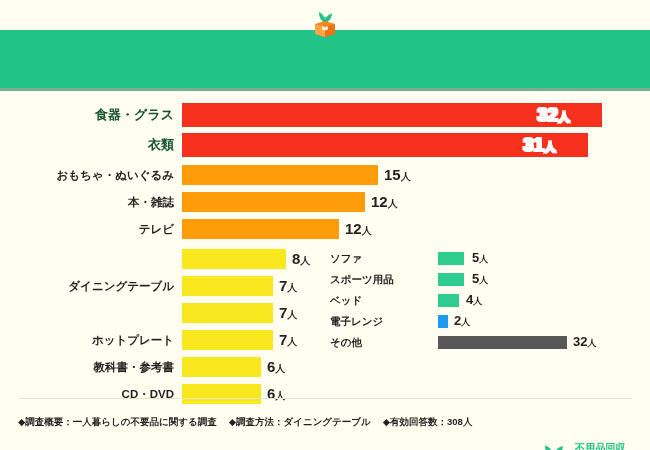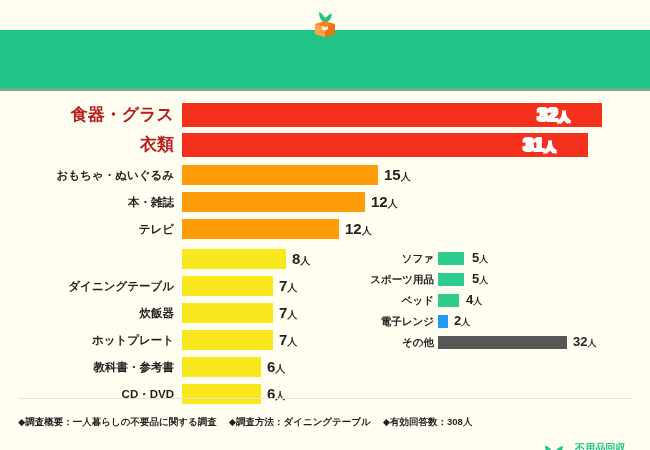--- a/index.html
+++ b/index.html
@@ -84,22 +84,22 @@
     width: 174px;
     height: 26px;
     line-height: 26px;
     text-align: right;
     font-size: 11.5px;
     font-weight: bold;
     color: #231f20;
     white-space: nowrap;
   }
   .row-label.hi {
-    color: #b91c1c;
-    font-size: 17px;
+    color: #14532d;
+    font-size: 13px;
     font-family: Liberation Serif, serif;
   }
   .bar {
     position: absolute;
     top: 3px;
     left: 182px;
     height: 20px;
   }
   .row.big .bar { top: 1px; height: 24px; }
 
@@ -139,21 +139,21 @@
     height: 20px;
     width: 650px;
   }
   .legend-label {
     position: absolute;
     left: 330px;
     top: 0;
     width: 104px;
     height: 20px;
     line-height: 20px;
-    text-align: right;
+    text-align: left;
     font-size: 10.5px;
     font-weight: bold;
     color: #231f20;
     white-space: nowrap;
   }
   .legend-bar {
     position: absolute;
     left: 438px;
     top: 4px;
     height: 13px;
@@ -303,21 +303,20 @@
 
   <div class="row" style="top:177px">
     <div class="row-label">ダイニングテーブル</div>
     <div class="bar" style="width:91px;background:#fae81e"></div>
     <div class="value" style="left:279px">
       <span class="num">7</span><span class="unit">人</span>
     </div>
   </div>
 
   <div class="row" style="top:204px">
-    <div class="row-label">炊飯器</div>
     <div class="bar" style="width:91px;background:#fae81e"></div>
     <div class="value" style="left:279px">
       <span class="num">7</span><span class="unit">人</span>
     </div>
   </div>
 
   <div class="row" style="top:231px">
     <div class="row-label">ホットプレート</div>
     <div class="bar" style="width:91px;background:#fae81e"></div>
     <div class="value" style="left:279px">

